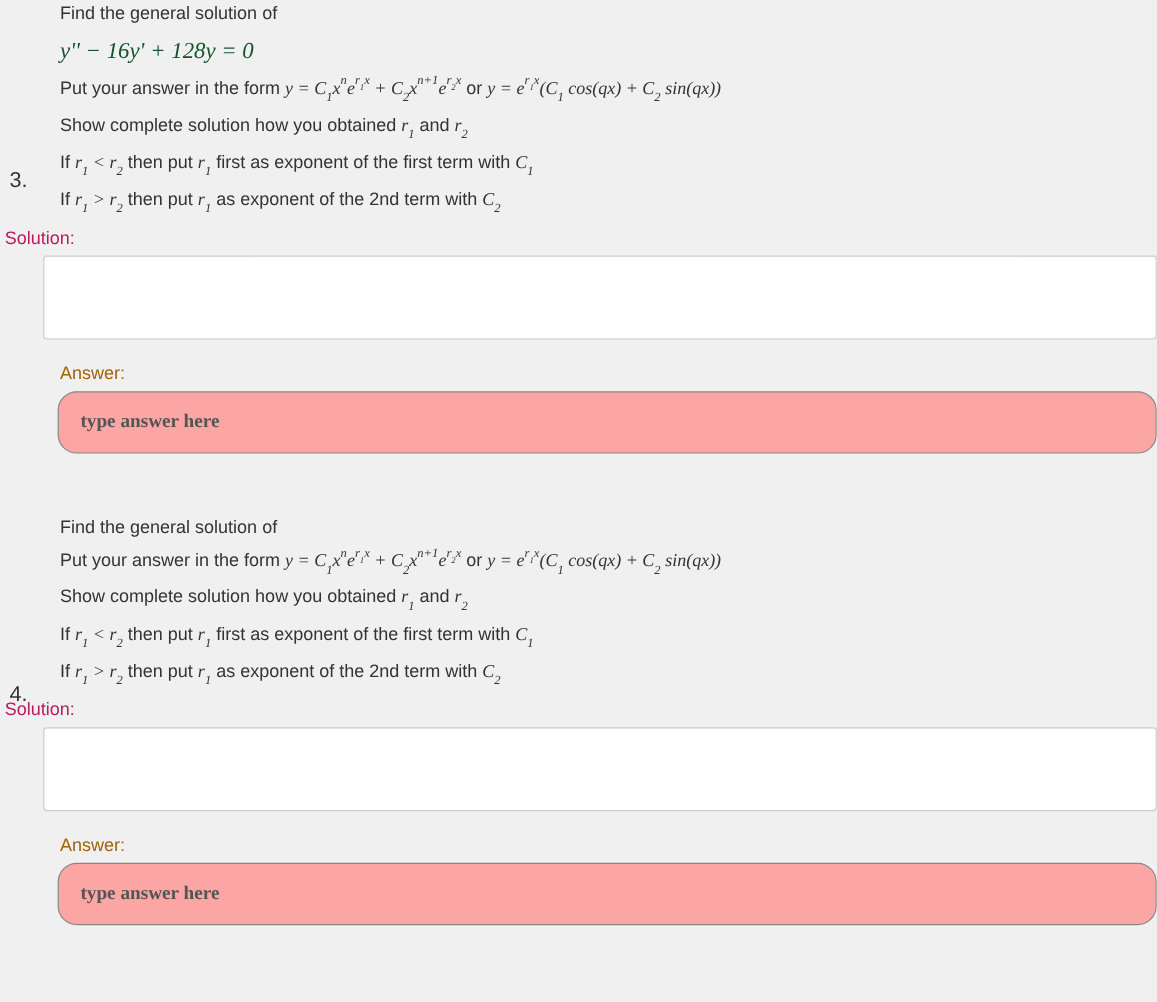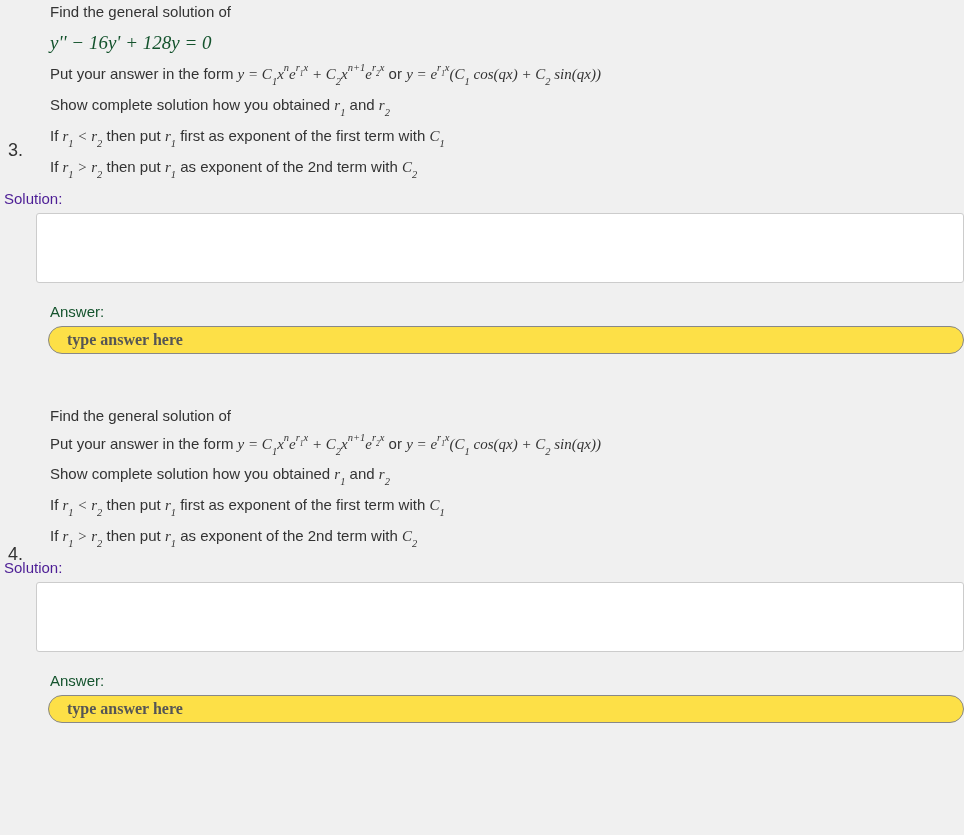--- a/index.html
+++ b/index.html
@@ -53,47 +53,47 @@
       top: 2px;
     }
     .math-sup {
       font-size: 0.7em;
       vertical-align: super;
       position: relative;
       top: -2px;
     }
     .solution-label {
       font-size: 15px;
-      color: #4c1d95;
+      color: #be185d;
       padding-left: 4px;
       margin-top: 8px;
       margin-bottom: 6px;
     }
     .solution-box {
       background: #fff;
       border: 1px solid #ccc;
       border-radius: 3px;
       min-height: 70px;
       margin-left: 36px;
       margin-right: 0;
       margin-bottom: 20px;
     }
     .answer-label {
       font-size: 15px;
-      color: #14532d;
+      color: #a16207;
       padding-left: 50px;
       margin-bottom: 6px;
     }
     .answer-input {
       margin-left: 48px;
       margin-right: 0;
-      background: #fde047;
+      background: #fca5a5;
       border: 1px solid #888;
       border-radius: 16px;
-      padding: 4px 18px;
+      padding: 16px 18px;
       font-family: 'Times New Roman', serif;
       font-weight: bold;
       color: #555;
       font-size: 16px;
       width: calc(100% - 48px);
       outline: none;
     }
     .answer-input::placeholder {
       color: #555;
       font-weight: bold;

